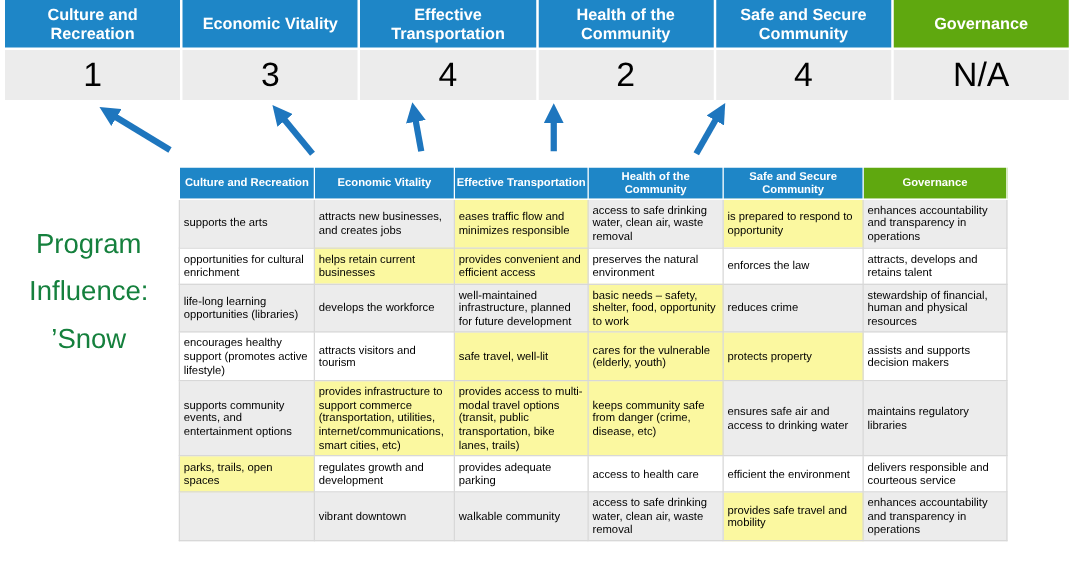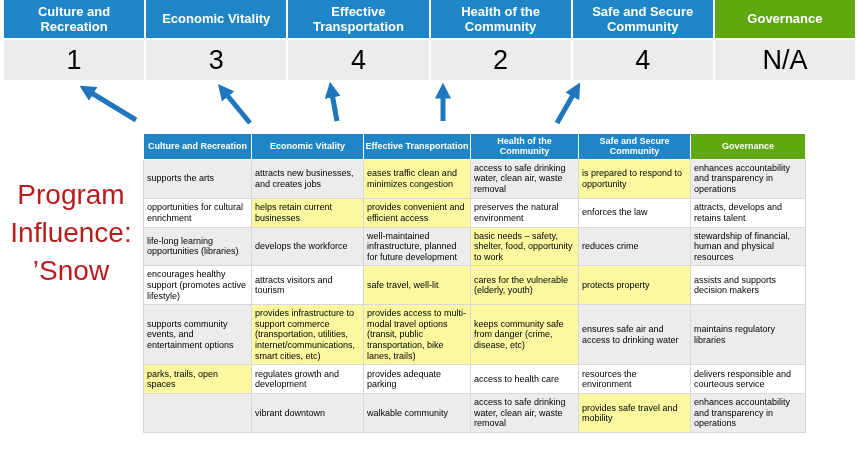--- a/index.html
+++ b/index.html
@@ -26,21 +26,21 @@
     display:flex;align-items:center;justify-content:center;
     height:40px;
   }
   
   .arrows{position:absolute;left:0;top:75px;width:660px;height:52px;}
   .arrows line{stroke:var(--arrow);stroke-width:5;}
   .arrows #ah path{fill:var(--arrow);}
   
   .program-label{
     position:absolute;left:0;top:176px;width:142px;
-    font-size:28px;line-height:38px;text-align:center;color:#b91c1c;
+    font-size:22px;line-height:38px;text-align:center;color:#15803d;
   }
   
   table.matrix{
     position:absolute;left:143px;top:133px;width:662px;
     border-collapse:collapse;table-layout:fixed;
   }
   table.matrix col.c1{width:108px}
   table.matrix col.c2{width:112px}
   table.matrix col.c3{width:107px}
   table.matrix col.c4{width:108px}
@@ -113,21 +113,21 @@
         <th class="">Effective Transportation</th>
         <th class="">Health of the Community</th>
         <th class="">Safe and Secure Community</th>
         <th class="green">Governance</th>
       </tr>
     </thead>
   <tbody>
       <tr class="alt">
         <td>supports the arts</td>
         <td>attracts new businesses, and creates jobs</td>
-        <td class="hl">eases traffic clean and minimizes congestion</td>
+        <td class="hl">eases traffic flow and minimizes responsible</td>
         <td>access to safe drinking water, clean air, waste removal</td>
         <td class="hl">is prepared to respond to opportunity</td>
         <td>enhances accountability and transparency in operations</td>
       </tr>
       <tr>
         <td>opportunities for cultural enrichment</td>
         <td class="hl">helps retain current businesses</td>
         <td class="hl">provides convenient and efficient access</td>
         <td>preserves the natural environment</td>
         <td>enforces the law</td>
@@ -155,21 +155,21 @@
         <td class="hl">provides access to multi-modal travel options (transit, public transportation, bike lanes, trails)</td>
         <td class="hl">keeps community safe from danger (crime, disease, etc)</td>
         <td>ensures safe air and access to drinking water</td>
         <td>maintains regulatory libraries</td>
       </tr>
       <tr>
         <td class="hl">parks, trails, open spaces</td>
         <td>regulates growth and development</td>
         <td>provides adequate parking</td>
         <td>access to health care</td>
-        <td>resources the environment</td>
+        <td>efficient the environment</td>
         <td>delivers responsible and courteous service</td>
       </tr>
       <tr class="alt">
         <td></td>
         <td>vibrant downtown</td>
         <td>walkable community</td>
         <td>access to safe drinking water, clean air, waste removal</td>
         <td class="hl">provides safe travel and mobility</td>
         <td>enhances accountability and transparency in operations</td>
       </tr>

